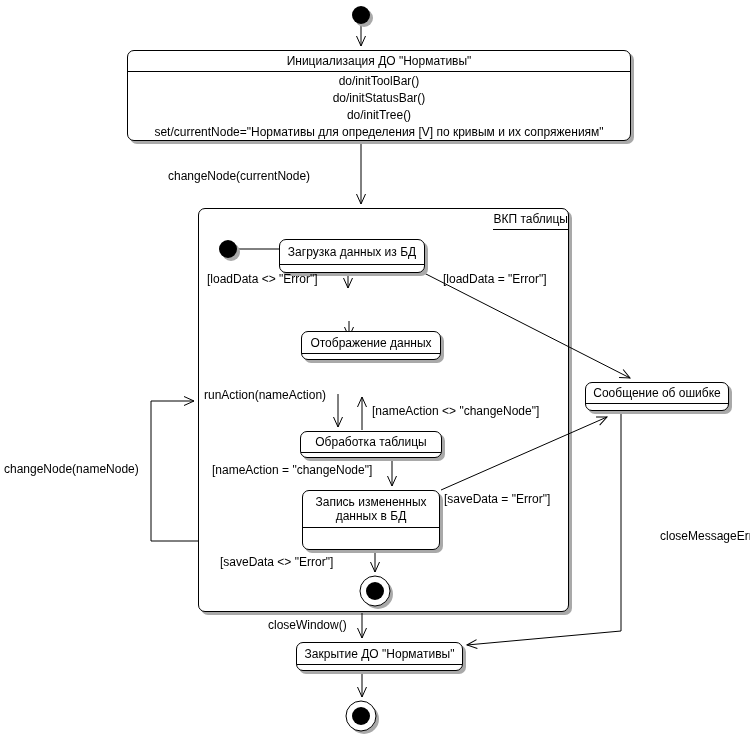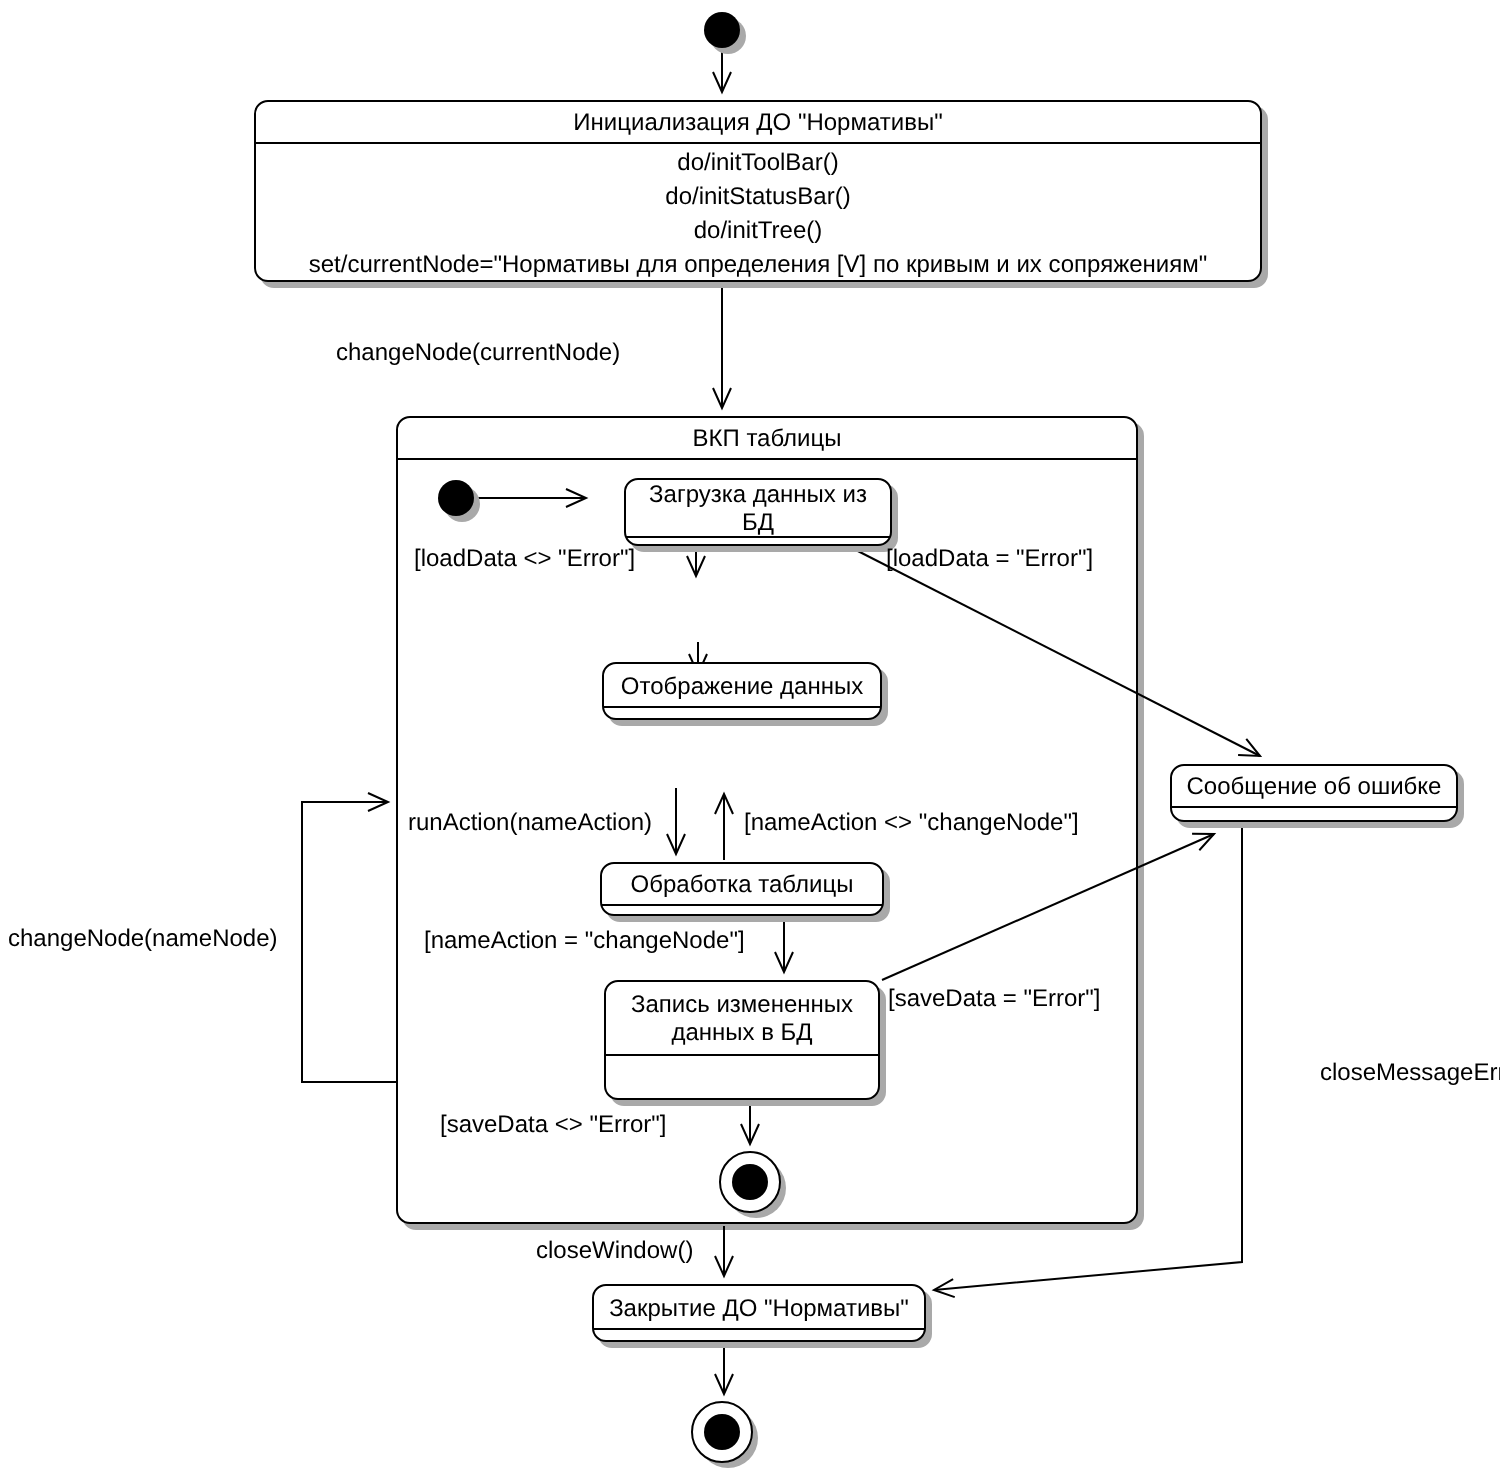--- a/index.html
+++ b/index.html
@@ -34,21 +34,21 @@
   .lbl {
     position:absolute; white-space:nowrap; font-size:12px; line-height:14px;
     z-index:3; background:transparent;
   }
 </style>
 </head>
 <body>
 
 <div class="canvas">
 
-  <div class="state composite" style="left:198px; top:208px; width:371px; height:404px;">
+  <div class="state composite" style="left:198px; top:208px; width:371px; height:404px;align-items:flex-end;">
     <div class="ttl">ВКП таблицы</div>
   </div>
 
   <svg class="wires" width="750" height="735" viewBox="0 0 750 735">
     <defs>
       <marker id="arr" markerUnits="userSpaceOnUse" markerWidth="14" markerHeight="12" viewBox="0 0 14 12" refX="12" refY="6" orient="auto">
         <path d="M2,1.5 L12,6 L2,10.5" fill="none" stroke="#000" stroke-width="1"></path>
       </marker>
     </defs>
 
@@ -86,21 +86,21 @@
   <div class="state bigbox" style="left:127px; top:50px; width:504px; height:91px;">
     <div class="ttl">Инициализация ДО "Нормативы"</div>
     <div class="acts">
       <div>do/initToolBar()</div>
       <div>do/initStatusBar()</div>
       <div>do/initTree()</div>
       <div>set/currentNode="Нормативы для определения [V] по кривым и их сопряжениям"</div>
     </div>
   </div>
 
-  <div class="state" style="left:312px; top:239px; width:134px; height:34px;">
+  <div class="state" style="left:279px; top:239px; width:146px; height:34px;">
     <div class="nm">Загрузка данных из БД</div>
     <div class="strip" style="height:7px;"></div>
   </div>
 
   <div class="state" style="left:301px; top:291px; width:140px; height:29px;margin-top:40px;">
     <div class="nm">Отображение данных</div>
     <div class="strip" style="height:5px;"></div>
   </div>
 
 
@@ -120,21 +120,21 @@
   </div>
 
   <div class="state" style="left:296px; top:642px; width:167px; height:29px;">
     <div class="nm">Закрытие ДО "Нормативы"</div>
     <div class="strip" style="height:5px;"></div>
   </div>
 
   <div class="lbl" style="left:168px; top:169px;">changeNode(currentNode)</div>
   <div class="lbl" style="left:207px; top:272px;">[loadData &lt;&gt; "Error"]</div>
   <div class="lbl" style="left:443px; top:272px;">[loadData = "Error"]</div>
-  <div class="lbl" style="left:204px; top:404px;">runAction(nameAction)</div>
+  <div class="lbl" style="left:204px; top:388px;">runAction(nameAction)</div>
   <div class="lbl" style="left:372px; top:404px;">[nameAction &lt;&gt; "changeNode"]</div>
   <div class="lbl" style="left:212px; top:463px;">[nameAction = "changeNode"]</div>
   <div class="lbl" style="left:444px; top:492px;">[saveData = "Error"]</div>
   <div class="lbl" style="left:220px; top:555px;">[saveData &lt;&gt; "Error"]</div>
   <div class="lbl" style="left:4px; top:462px;">changeNode(nameNode)</div>
   <div class="lbl" style="left:268px; top:618px;">closeWindow()</div>
   <div class="lbl" style="left:660px; top:529px;">closeMessageError()</div>
 
 </div>
 

